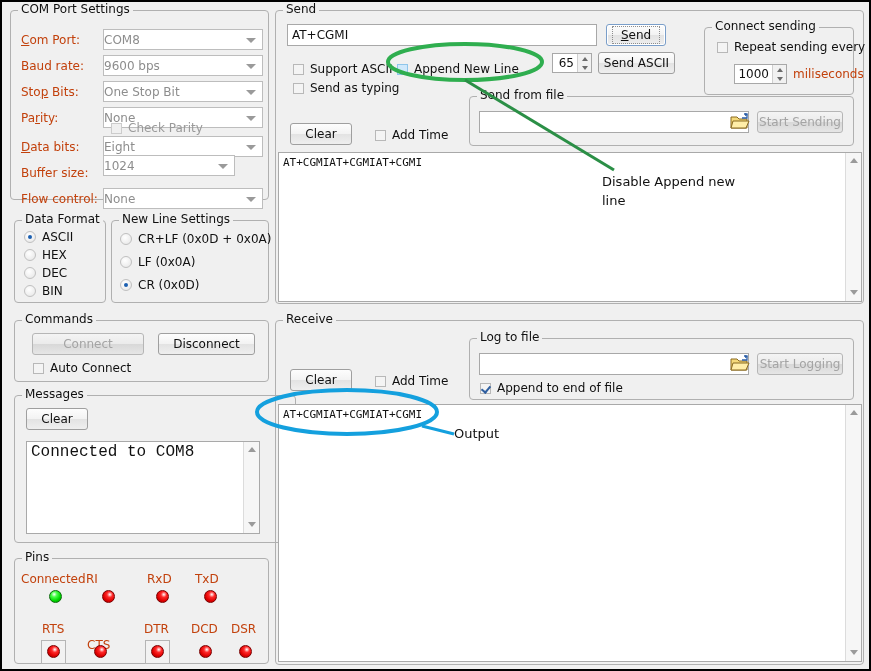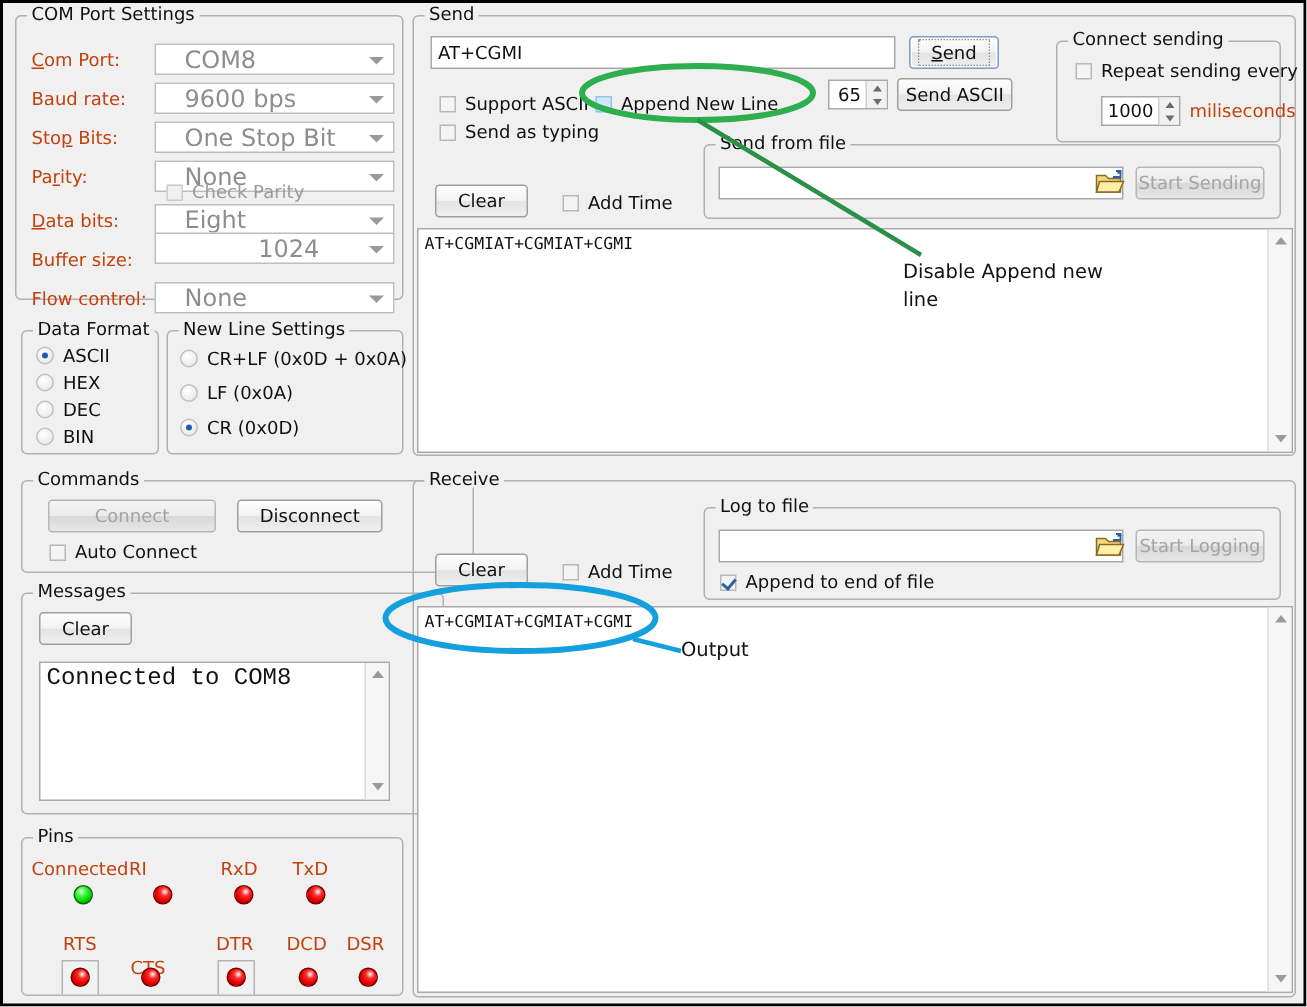--- a/index.html
+++ b/index.html
@@ -53,23 +53,23 @@
 
   
   .combo {
     position: absolute;
     box-sizing: border-box;
     background: #ffffff;
     border: 1px solid #bdbdbd;
     height: 21px;
     display: flex;
     align-items: center;
-    font-size: 16px;
+    font-size: 12px;
     color: #8d8d8d;
-    padding-left: 19px;
+    padding-left: 0;
   }
   .combo .arrow {
     position: absolute;
     right: 6px;
     top: 50%;
     margin-top: -2px;
     width: 0; height: 0;
     border-left: 5px solid transparent;
     border-right: 5px solid transparent;
     border-top: 5px solid #9a9a9a;
@@ -350,21 +350,21 @@
       <span>Check Parity</span>
     </div>
 
     <span class="lbl" style="left:10px; top:129px;"><span class="mn">D</span>ata bits:</span>
     <div class="combo" style="left:92px; top:125px; width:160px;">
       <span>Eight</span>
       <span class="arrow"></span>
     </div>
 
     <span class="lbl" style="left:10px; top:155px;">Buffer size:</span>
-    <div class="combo" style="left:92px; top:144px; width:160px;justify-content:center;">
+    <div class="combo" style="left:92px; top:144px; width:132px;">
       <span>1024</span>
       <span class="arrow"></span>
     </div>
 
     <span class="lbl" style="left:10px; top:181px;">Flow control:</span>
     <div class="combo" style="left:92px; top:177px; width:160px;">
       <span>None</span>
       <span class="arrow"></span>
     </div>
   </div>
@@ -398,21 +398,21 @@
     <div class="rb" style="left:8px; top:34px;">
       <span class="dot"></span>
       <span>LF (0x0A)</span>
     </div>
     <div class="rb selected" style="left:8px; top:57px;">
       <span class="dot"></span>
       <span>CR (0x0D)</span>
     </div>
   </div>
 
-  <div class="group" style="left:12px; top:318px; width:302px; height:62px;">
+  <div class="group" style="left:12px; top:318px; width:255px; height:62px;">
     <span class="grp-title">Commands</span>
     <div class="btn disabled" style="left:17px; top:12px; width:112px; height:22px;">Connect</div>
     <div class="btn" style="left:143px; top:12px; width:97px; height:22px;">Disconnect</div>
     <div class="cb" style="left:18px; top:40px;">
       <span class="box"></span>
       <span>Auto Connect</span>
     </div>
   </div>
 
   <div class="group" style="left:12px; top:393px; width:282px; height:148px;">

